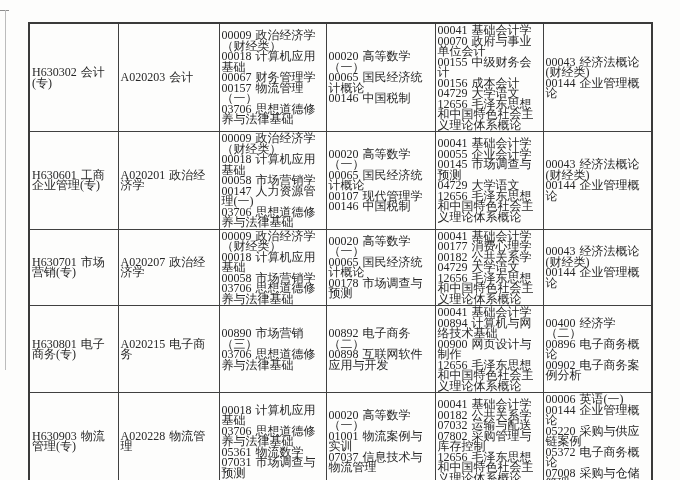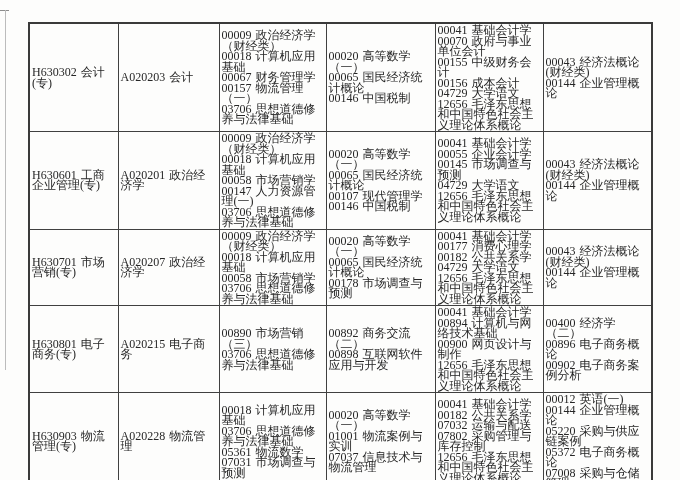--- a/index.html
+++ b/index.html
@@ -183,21 +183,21 @@
             <div class="course"><span class="code">H630801</span><span>电子商务(专)</span></div>
           </td>
           <td>
             <div class="course"><span class="code">A020215</span><span>电子商务</span></div>
           </td>
           <td>
             <div class="course"><span class="code">00890</span><span>市场营销（三）</span></div>
             <div class="course"><span class="code">03706</span><span>思想道德修养与法律基础</span></div>
           </td>
           <td>
-            <div class="course"><span class="code">00892</span><span>商务交流（二）</span></div>
+            <div class="course"><span class="code">00892</span><span>电子商务（二）</span></div>
             <div class="course"><span class="code">00898</span><span>互联网软件应用与开发</span></div>
           </td>
           <td>
             <div class="course"><span class="code">00041</span><span>基础会计学</span></div>
             <div class="course"><span class="code">00894</span><span>计算机与网络技术基础</span></div>
             <div class="course"><span class="code">00900</span><span>网页设计与制作</span></div>
             <div class="course"><span class="code">12656</span><span>毛泽东思想和中国特色社会主义理论体系概论</span></div>
           </td>
           <td>
             <div class="course"><span class="code">00400</span><span>经济学（二）</span></div>
@@ -224,21 +224,21 @@
             <div class="course"><span class="code">07037</span><span>信息技术与物流管理</span></div>
           </td>
           <td>
             <div class="course"><span class="code">00041</span><span>基础会计学</span></div>
             <div class="course"><span class="code">00182</span><span>公共关系学</span></div>
             <div class="course"><span class="code">07032</span><span>运输与配送</span></div>
             <div class="course"><span class="code">07802</span><span>采购管理与库存控制</span></div>
             <div class="course"><span class="code">12656</span><span>毛泽东思想和中国特色社会主义理论体系概论</span></div>
           </td>
           <td>
-            <div class="course"><span class="code">00012</span><span>英语(一)</span></div>
+            <div class="course"><span class="code">00006</span><span>英语(一)</span></div>
             <div class="course"><span class="code">00144</span><span>企业管理概论</span></div>
             <div class="course"><span class="code">05220</span><span>采购与供应链案例</span></div>
             <div class="course"><span class="code">05372</span><span>电子商务概论</span></div>
             <div class="course"><span class="code">07008</span><span>采购与仓储管理</span></div>
           </td>
         </tr>
       </tbody>
   </table>
 </div>
 

